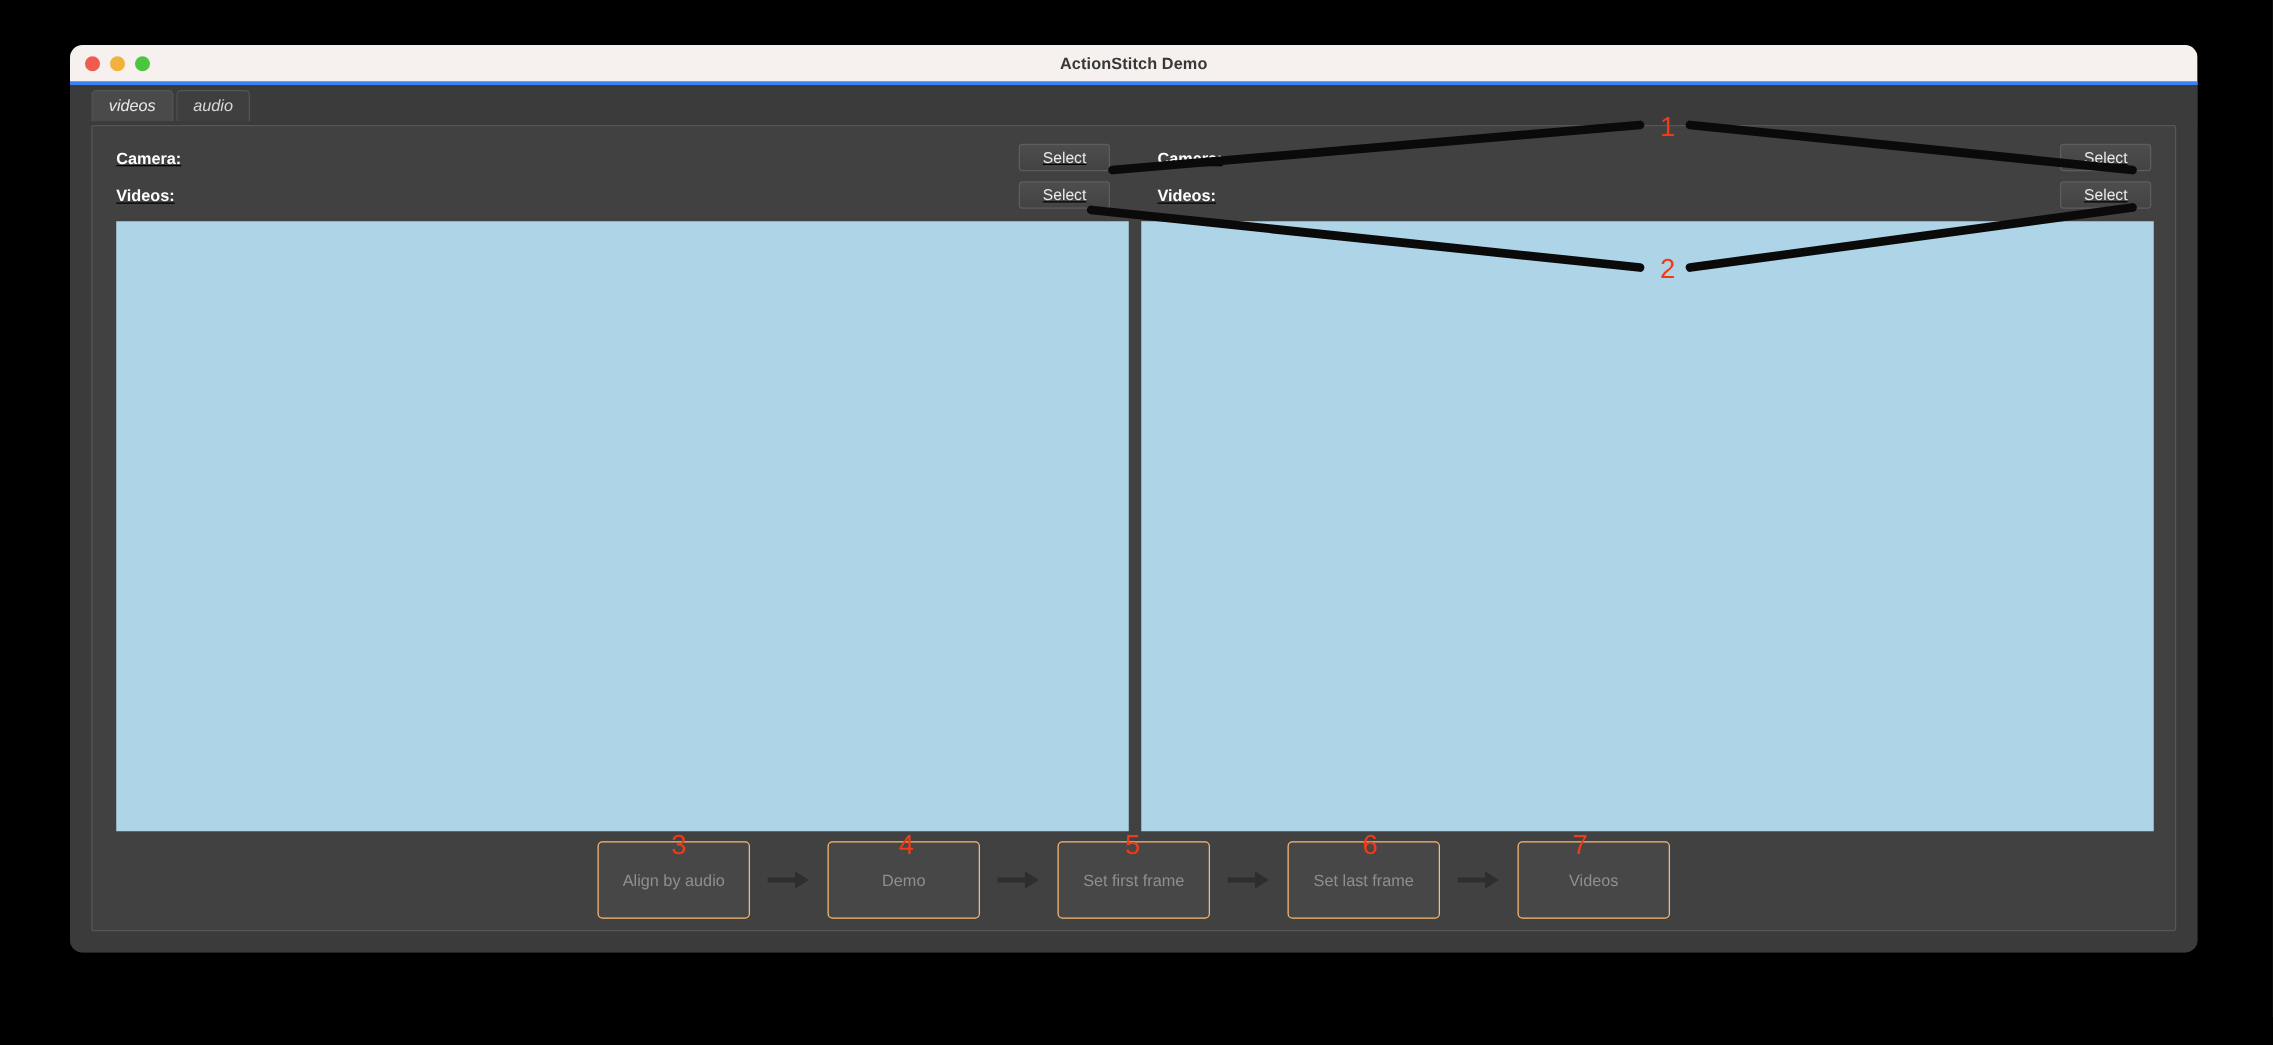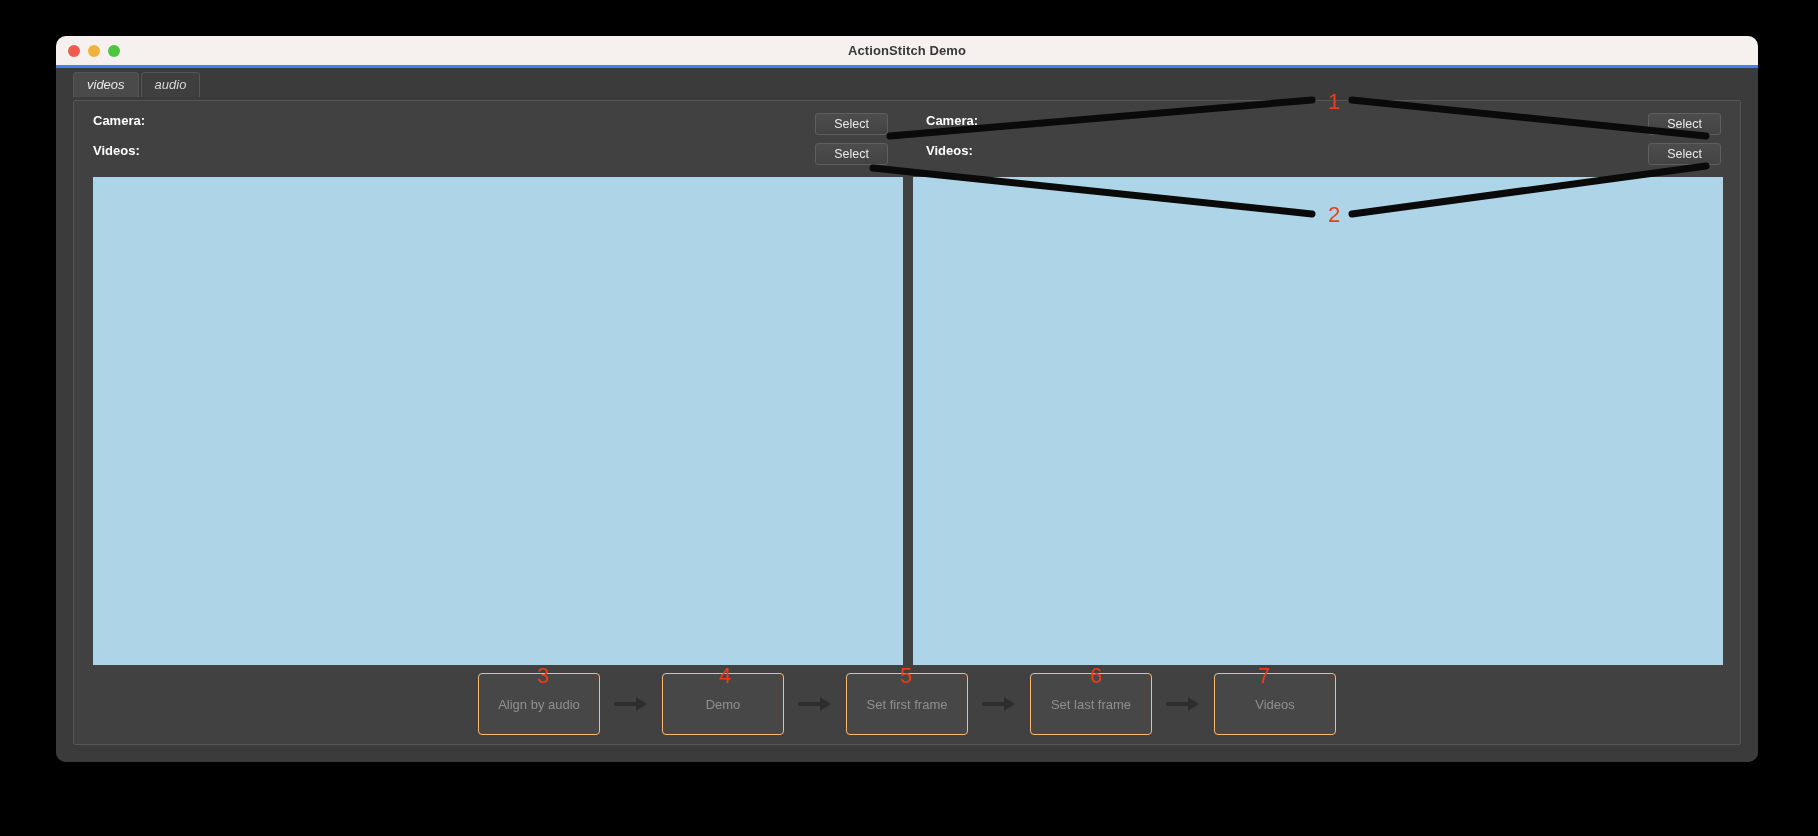--- a/index.html
+++ b/index.html
@@ -123,24 +123,25 @@
     display: flex;
   }
 
   .col {
     width: 50%;
     padding: 12px 19px 0 19px;
   }
 
   .row {
     display: flex;
-    align-items: flex-start;
+    align-items: center;
     justify-content: space-between;
     height: 26px;
     margin-bottom: 4px;
+    text-decoration: underline;
   }
 
   .field-label {
     font-size: 13px;
     font-weight: bold;
     color: #ffffff;
   }
 
   .select-btn {
     min-width: 72px;

